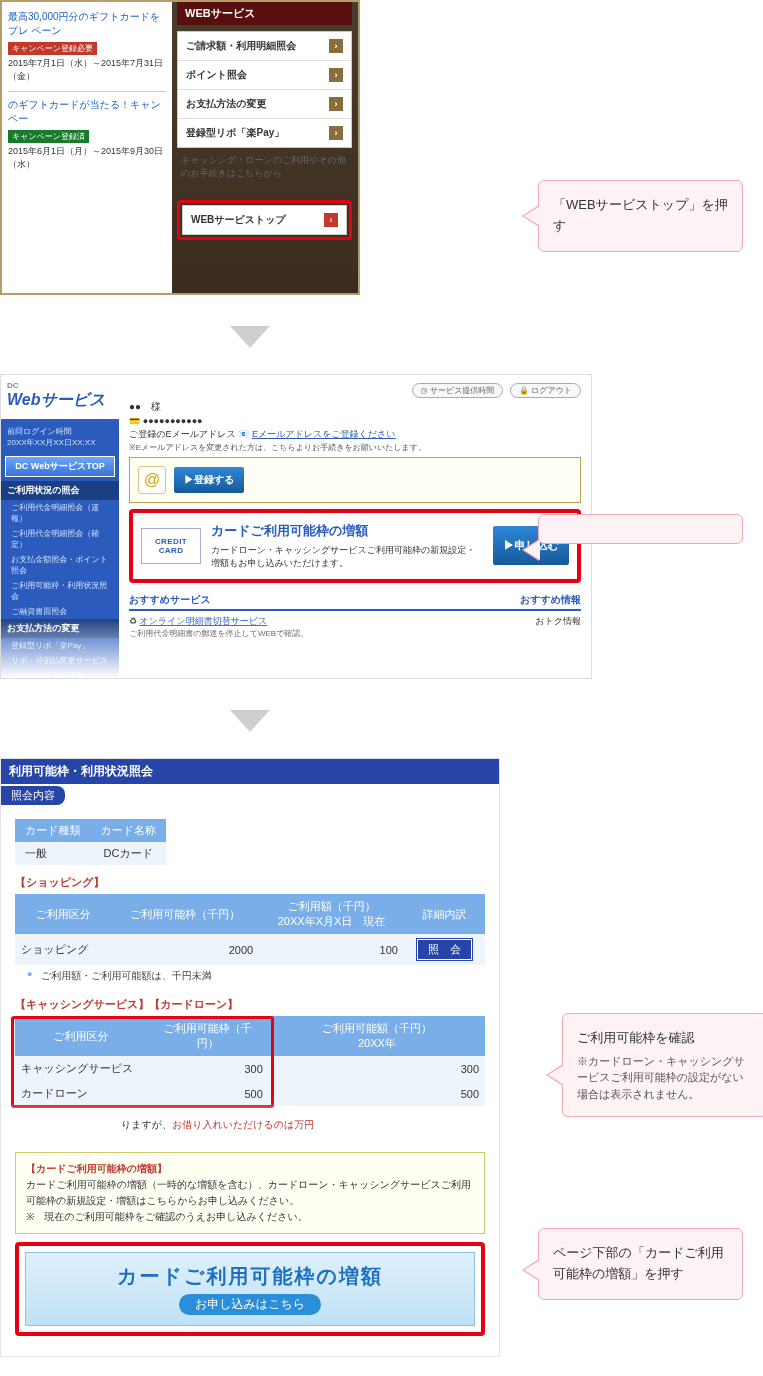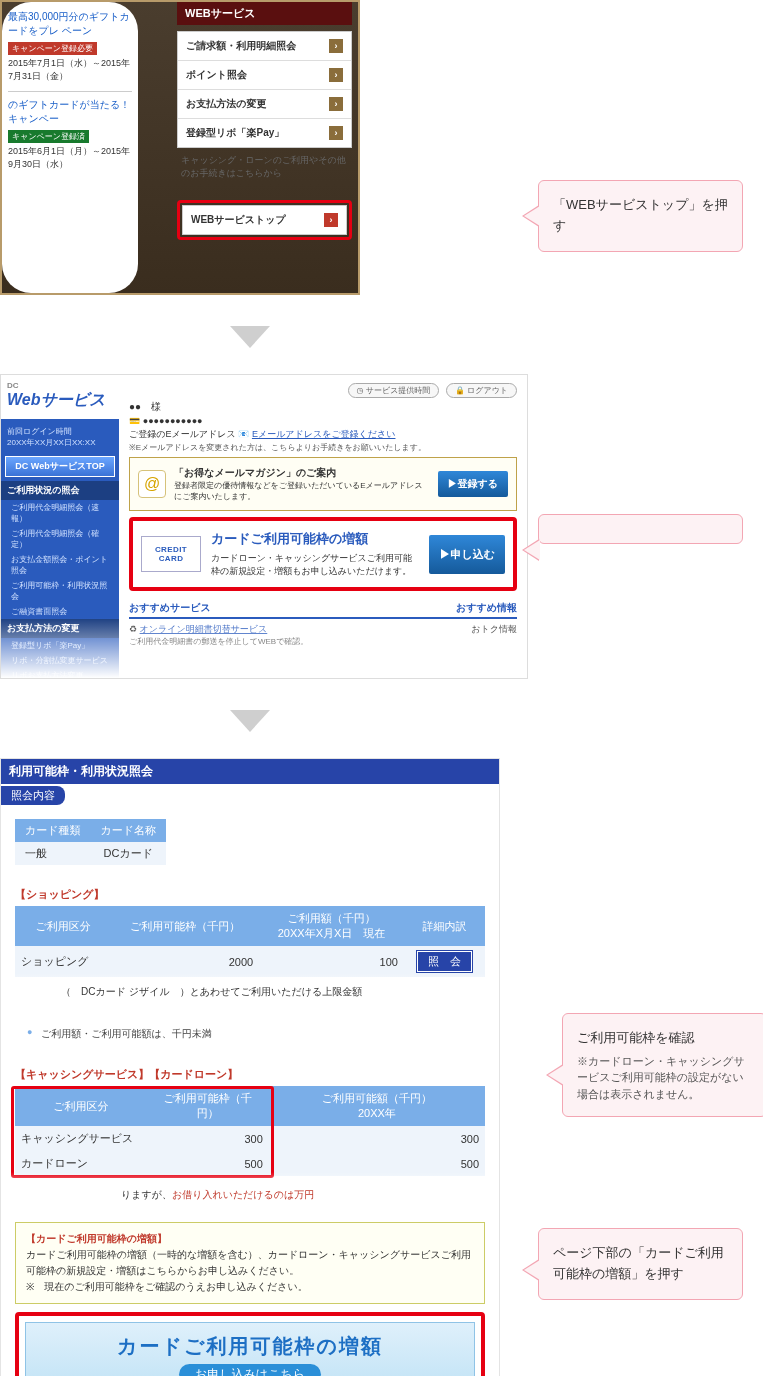--- a/index.html
+++ b/index.html
@@ -1,21 +1,21 @@
 <!DOCTYPE html>
 <html><head>
 <meta charset="utf-8">
 <style>
   * { box-sizing: border-box; margin: 0; padding: 0; }
   body { font-family: "Hiragino Kaku Gothic Pro","Meiryo",sans-serif; background:#fff; color:#333; font-size:12px; width:763px; }
   .stage { position:relative; }
 
   
   .shot1 { position:relative; width:360px; height:295px; margin-left:0; background:linear-gradient(#4a3d2e,#3a2d1e); border:2px solid #b89b6a; overflow:hidden; }
-  .shot1-left { position:absolute; left:0; top:0; width:136px; height:100%; background:#fff; padding:8px 6px; font-size:10px;border-radius:29px; }
+  .shot1-left { position:absolute; left:0; top:0; width:170px; height:100%; background:#fff; padding:8px 6px; font-size:10px; }
   .shot1-left .campaign-title { color:#1a5fc8; margin-bottom:4px; }
   .shot1-left .badge { display:inline-block; background:#c0392b; color:#fff; font-size:8px; padding:1px 4px; margin-bottom:2px; }
   .shot1-left .dates { font-size:9px; color:#333; margin-bottom:8px; }
   .shot1-left hr { border:none; border-top:1px solid #ccc; margin:6px 0; }
   .shot1-right { position:absolute; right:6px; top:0; width:175px; }
   .shot1-header { background:#5a0f0f; color:#fff; font-size:11px; padding:4px 8px; font-weight:bold; }
   .menu-box { background:#fff; border:1px solid #ccc; margin:6px 0 0 0; }
   .menu-item { display:flex; justify-content:space-between; align-items:center; padding:7px 8px; border-bottom:1px solid #ddd; font-size:10px; font-weight:bold; }
   .menu-item:last-child { border-bottom:none; }
   .menu-item .chev { width:14px; height:14px; background:#8a6d3b; color:#fff; display:inline-flex; align-items:center; justify-content:center; font-size:9px; }
@@ -26,21 +26,21 @@
   
   .callout { position:absolute; width:205px; background:#fdf2f4; border:1px solid #f3a6b3; border-radius:6px; padding:14px 14px; font-size:13px; line-height:1.6; }
   .callout .sub { font-size:11px; color:#555; line-height:1.5; margin-top:4px; }
   .callout-pointer { position:absolute; width:0; height:0; }
   .ptr-left { border-top:10px solid transparent; border-bottom:10px solid transparent; border-right:16px solid #fdf2f4; }
   .ptr-left-border { border-top:11px solid transparent; border-bottom:11px solid transparent; border-right:17px solid #f3a6b3; }
 
   .arrow-down { width:0; height:0; border-left:20px solid transparent; border-right:20px solid transparent; border-top:22px solid #cfcfcf; margin:26px auto; }
 
   
-  .shot2-wrap { position:relative; width:528px; height:305px; background:#fff; border:1px solid #ddd; overflow:hidden; }
+  .shot2-wrap { position:relative; width:592px; height:305px; background:#fff; border:1px solid #ddd; overflow:hidden; }
   .shot2-fade { position:absolute; bottom:0; left:0; right:0; height:60px; background:linear-gradient(rgba(255,255,255,0),#fff); pointer-events:none; }
   .dc-sidebar { position:absolute; left:0; top:0; width:118px; background:#2a5bbd; color:#fff; font-size:9px; height:100%; }
   .dc-logo { background:#fff; color:#2a5bbd; font-style:italic; font-weight:bold; font-size:16px; padding:6px 6px 8px; border-bottom:3px solid #2a5bbd; }
   .dc-logo small { font-size:8px; display:block; color:#888; font-style:normal; }
   .dc-login { font-size:8px; padding:4px 6px; background:#2a5bbd; color:#cfe0ff; }
   .dc-topbtn { margin:4px 4px; background:linear-gradient(#6aa6ff,#3a72d6); border:1px solid #fff; text-align:center; padding:3px 0; font-size:9px; font-weight:bold; }
   .dc-cat { background:#1c3f82; padding:3px 6px; font-size:9px; font-weight:bold; }
   .dc-link { padding:2px 4px 2px 10px; font-size:8px; color:#cfe0ff; }
   .dc-main { position:absolute; left:118px; top:0; right:0; padding:8px 10px; }
   .dc-toprow { font-size:9px; color:#666; text-align:right; }
@@ -65,21 +65,21 @@
   .dc-reco-row a { color:#2a5bbd; }
 
   
   .shot3-wrap { position:relative; width:500px; background:#fff; border:1px solid #e4e4e4; padding:0 0 16px 0; margin-top:20px; }
   .s3-title { background:#2744a8; color:#fff; font-size:12px; font-weight:bold; padding:4px 8px; }
   .s3-sub { display:inline-block; background:#2744a8; color:#fff; font-size:11px; padding:2px 10px; margin:2px 0 14px 0; border-radius:0 8px 8px 0; }
   .s3-inner { padding:0 14px; }
   table.s3 { border-collapse:collapse; font-size:11px; margin-bottom:8px; }
   table.s3 th { background:#7aaee8; color:#fff; font-weight:normal; padding:4px 10px; text-align:center; }
   table.s3 td { background:#eef4fb; padding:4px 10px; text-align:center; }
-  .s3-section { color:#c0392b; font-weight:bold; font-size:11px; margin:22px 0 4px; }
+  .s3-section { color:#c0392b; font-weight:bold; font-size:11px; margin:10px 0 4px; }
   table.s3full { width:100%; border-collapse:collapse; font-size:11px; }
   table.s3full th { background:#7aaee8; color:#fff; padding:5px 6px; font-weight:normal; }
   table.s3full td { background:#eef4fb; padding:5px 6px; text-align:right; }
   table.s3full td.left { text-align:left; }
   .s3-btn { display:inline-block; background:#2744a8; color:#fff; border:1px solid #fff; outline:1px solid #2744a8; padding:2px 10px; font-size:11px; }
   .s3-fade { height:42px; background:linear-gradient(rgba(255,255,255,0),#fff 55%,rgba(255,255,255,0)); margin:-4px -14px 8px; position:relative; }
   .s3-note { font-size:10px; color:#444; padding:4px 0 4px 26px; position:relative; }
   .s3-note::before { content:"●"; color:#7aaee8; position:absolute; left:12px; top:4px; font-size:9px; }
   .red-box2 { border:3px solid #e60012; border-radius:3px; padding:4px 0; margin:4px 0; }
   .s3-expand { border:1px solid #cc6; background:#fffff4; padding:8px 10px; font-size:10px; line-height:1.6; margin:6px 0; }
@@ -170,21 +170,20 @@
         <div class="dc-toprow">
           <span class="btn">◷ <span>サービス提供時間</span></span>
           <span class="btn">🔒 <span>ログアウト</span></span>
         </div>
         <div class="dc-name">●●　様</div>
         <div class="dc-name" style="font-size:9px;">💳 <span>●●●●●●●●●●●</span></div>
         <div class="dc-email"><span>ご登録のEメールアドレス</span> 📧 <a href="#">Eメールアドレスをご登録ください</a></div>
         <div class="dc-note">※Eメールアドレスを変更された方は、こちらよりお手続きをお願いいたします。</div>
         <div class="dc-mailbox">
           <div class="at">@</div>
-          <div class="txt"><b>「お得なメールマガジン」のご案内</b><br><span>登録者限定の優待情報などをご登録いただいているEメールアドレスにご案内いたします。</span></div>
           <div class="reg">▶登録する</div>
         </div>
         <div class="dc-expand">
           <div class="dc-card">CREDIT CARD</div>
           <div class="dc-expand-txt">
             <div class="ttl">カードご利用可能枠の増額</div>
             <span>カードローン・キャッシングサービスご利用可能枠の新規設定・増額もお申し込みいただけます。</span>
           </div>
           <div class="dc-apply">▶申し込む</div>
         </div>
@@ -241,23 +240,20 @@
           </tr>
           <tr>
             <td class="left">ショッピング</td>
             <td>2000</td>
             <td>100</td>
             <td style="text-align:center;"><span class="s3-btn">照　会</span></td>
           </tr>
         </tbody>
           </table>
 
-        <div class="s3-fade">
-            <div style="position:absolute;top:12px;left:60px;font-size:10px;">（　DCカード ジザイル　）とあわせてご利用いただける上限金額</div>
-          </div>
         <div class="s3-note">ご利用額・ご利用可能額は、千円未満</div>
 
         <div class="s3-section">【キャッシングサービス】【カードローン】</div>
         <div style="position:relative;">
           <table class="s3full">
             <tbody>
                 <tr>
               <th style="width:28%;">ご利用区分</th>
               <th style="width:26%;">ご利用可能枠（千円）</th>
               <th style="white-space:pre-line;">ご利用可能額（千円）

